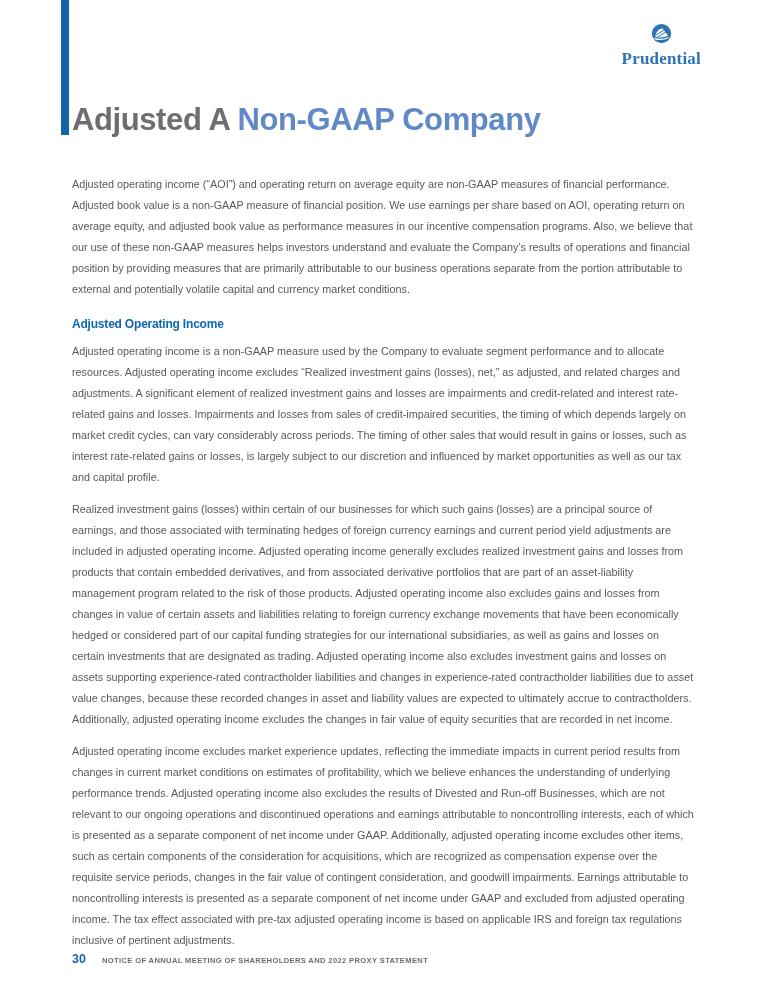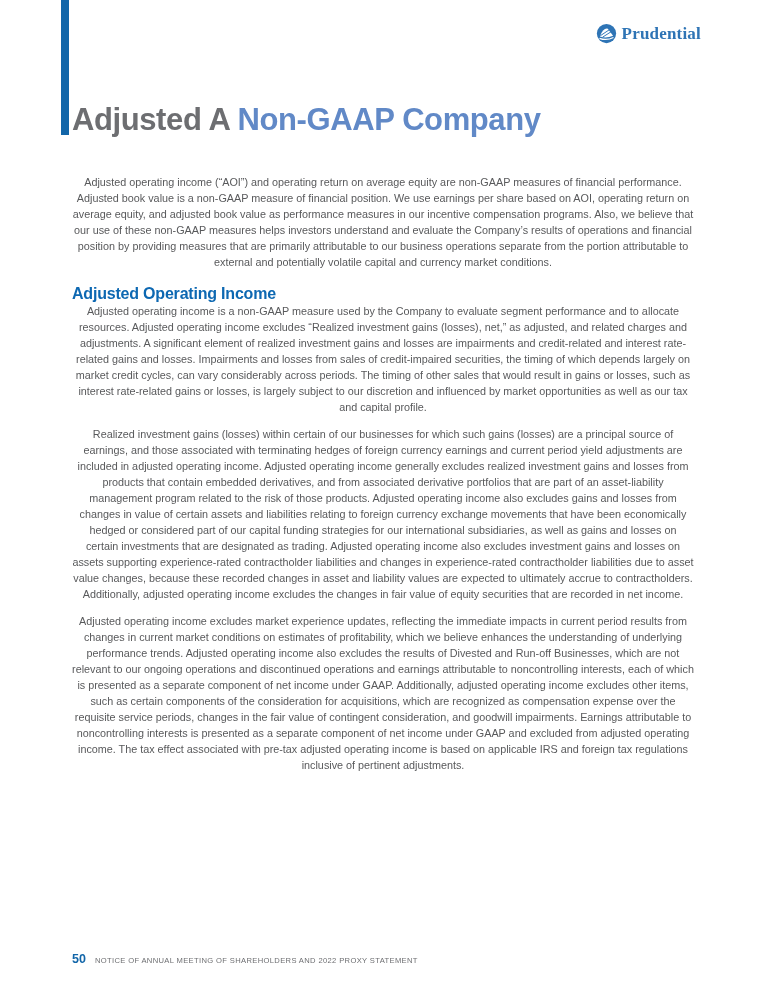--- a/index.html
+++ b/index.html
@@ -20,20 +20,21 @@
     height: 135px;
     background: #1266a9;
   }
   .logo {
     position: absolute;
     top: 23px;
     right: 67px;
     display: flex;
     align-items: center;
     gap: 5px;
+    flex-direction: column;
   }
   .logo-text {
     font-family: "Liberation Serif", serif;
     font-weight: bold;
     font-size: 17px;
     color: #2e74b5;
     letter-spacing: 0.2px;
   }
   h1.page-title {
     position: absolute;
@@ -50,49 +51,50 @@
   .title-highlight { color: #6189c7; }
   .content {
     position: absolute;
     left: 72px;
     top: 174px;
     width: 622px;
   }
   .content p {
     margin: 0 0 11px 0;
     font-size: 10.8px;
-    line-height: 16px;
+    line-height: 21px;
     color: #58595b;
-    text-align: center;
+    text-align: left;
   }
   h2.section-heading {
-    margin: 15px 0 0 0;
-    font-size: 16px;
+    margin: 15px 0 8px 0;
+    font-size: 12px;
     line-height: 18px;
     font-weight: bold;
     color: #0d68b2;
     letter-spacing: -0.2px;
   }
   .page-footer {
     position: absolute;
     left: 72px;
     top: 952px;
     display: flex;
     align-items: baseline;
   }
   .page-number {
     font-size: 12.5px;
     font-weight: bold;
     color: #1266a9;
   }
   .footer-text {
-    margin-left: 9px;
+    margin-left: 16px;
     font-size: 7.6px;
     letter-spacing: 0.35px;
     color: #6d6e71;
+    font-weight: bold;
   }
 </style>
 </head>
 <body>
 
 <div class="accent-bar"></div>
 
 <div class="logo">
   <span style="display:inline-flex;">
     <svg width="21" height="21" viewBox="0 0 24 24" aria-hidden="true">
@@ -113,15 +115,15 @@
 
 <div class="content">
   <p>Adjusted operating income (“AOI”) and operating return on average equity are non-GAAP measures of financial performance. Adjusted book value is a non-GAAP measure of financial position. We use earnings per share based on AOI, operating return on average equity, and adjusted book value as performance measures in our incentive compensation programs. Also, we believe that our use of these non-GAAP measures helps investors understand and evaluate the Company’s results of operations and financial position by providing measures that are primarily attributable to our business operations separate from the portion attributable to external and potentially volatile capital and currency market conditions.</p>
   <h2 class="section-heading">Adjusted Operating Income</h2>
   <p>Adjusted operating income is a non-GAAP measure used by the Company to evaluate segment performance and to allocate resources. Adjusted operating income excludes “Realized investment gains (losses), net,” as adjusted, and related charges and adjustments. A significant element of realized investment gains and losses are impairments and credit-related and interest rate-related gains and losses. Impairments and losses from sales of credit-impaired securities, the timing of which depends largely on market credit cycles, can vary considerably across periods. The timing of other sales that would result in gains or losses, such as interest rate-related gains or losses, is largely subject to our discretion and influenced by market opportunities as well as our tax and capital profile.</p>
   <p>Realized investment gains (losses) within certain of our businesses for which such gains (losses) are a principal source of earnings, and those associated with terminating hedges of foreign currency earnings and current period yield adjustments are included in adjusted operating income. Adjusted operating income generally excludes realized investment gains and losses from products that contain embedded derivatives, and from associated derivative portfolios that are part of an asset-liability management program related to the risk of those products. Adjusted operating income also excludes gains and losses from changes in value of certain assets and liabilities relating to foreign currency exchange movements that have been economically hedged or considered part of our capital funding strategies for our international subsidiaries, as well as gains and losses on certain investments that are designated as trading. Adjusted operating income also excludes investment gains and losses on assets supporting experience-rated contractholder liabilities and changes in experience-rated contractholder liabilities due to asset value changes, because these recorded changes in asset and liability values are expected to ultimately accrue to contractholders. Additionally, adjusted operating income excludes the changes in fair value of equity securities that are recorded in net income.</p>
   <p>Adjusted operating income excludes market experience updates, reflecting the immediate impacts in current period results from changes in current market conditions on estimates of profitability, which we believe enhances the understanding of underlying performance trends. Adjusted operating income also excludes the results of Divested and Run-off Businesses, which are not relevant to our ongoing operations and discontinued operations and earnings attributable to noncontrolling interests, each of which is presented as a separate component of net income under GAAP. Additionally, adjusted operating income excludes other items, such as certain components of the consideration for acquisitions, which are recognized as compensation expense over the requisite service periods, changes in the fair value of contingent consideration, and goodwill impairments. Earnings attributable to noncontrolling interests is presented as a separate component of net income under GAAP and excluded from adjusted operating income. The tax effect associated with pre-tax adjusted operating income is based on applicable IRS and foreign tax regulations inclusive of pertinent adjustments.</p>
 </div>
 
 <div class="page-footer">
-  <span class="page-number">50</span>
+  <span class="page-number">30</span>
   <span class="footer-text">NOTICE OF ANNUAL MEETING OF SHAREHOLDERS AND 2022 PROXY STATEMENT</span>
 </div>
 
 </body></html>

